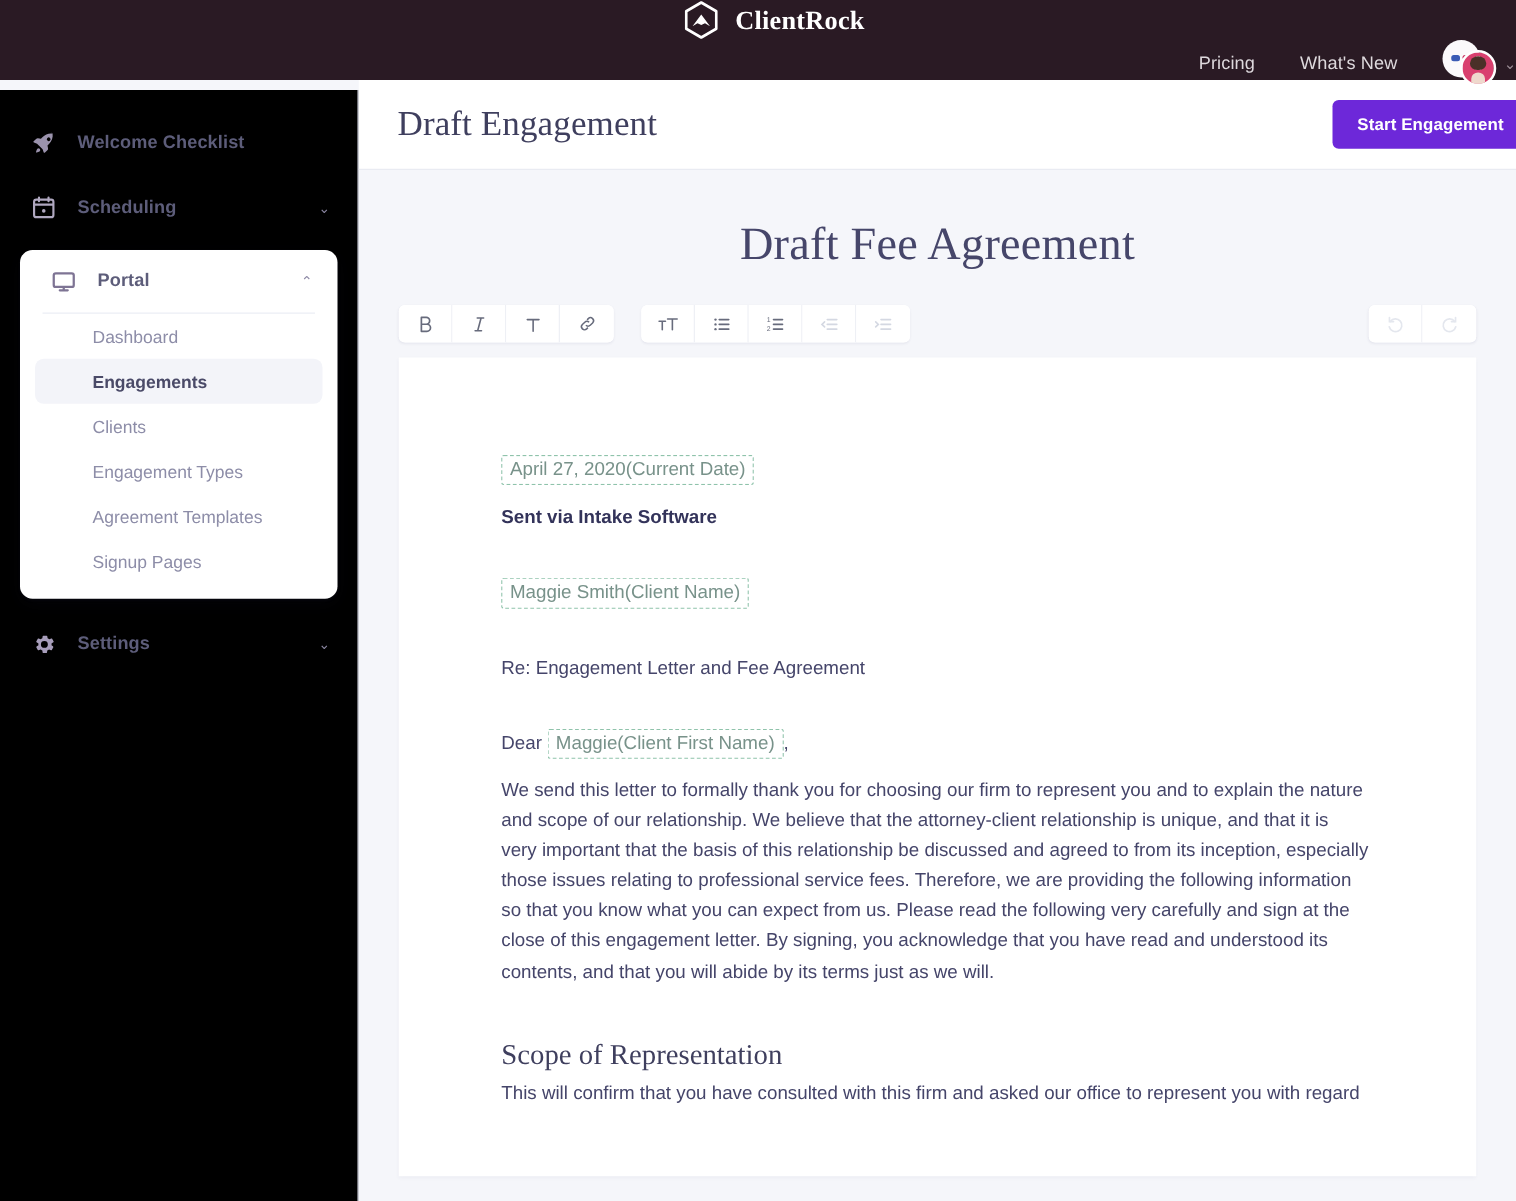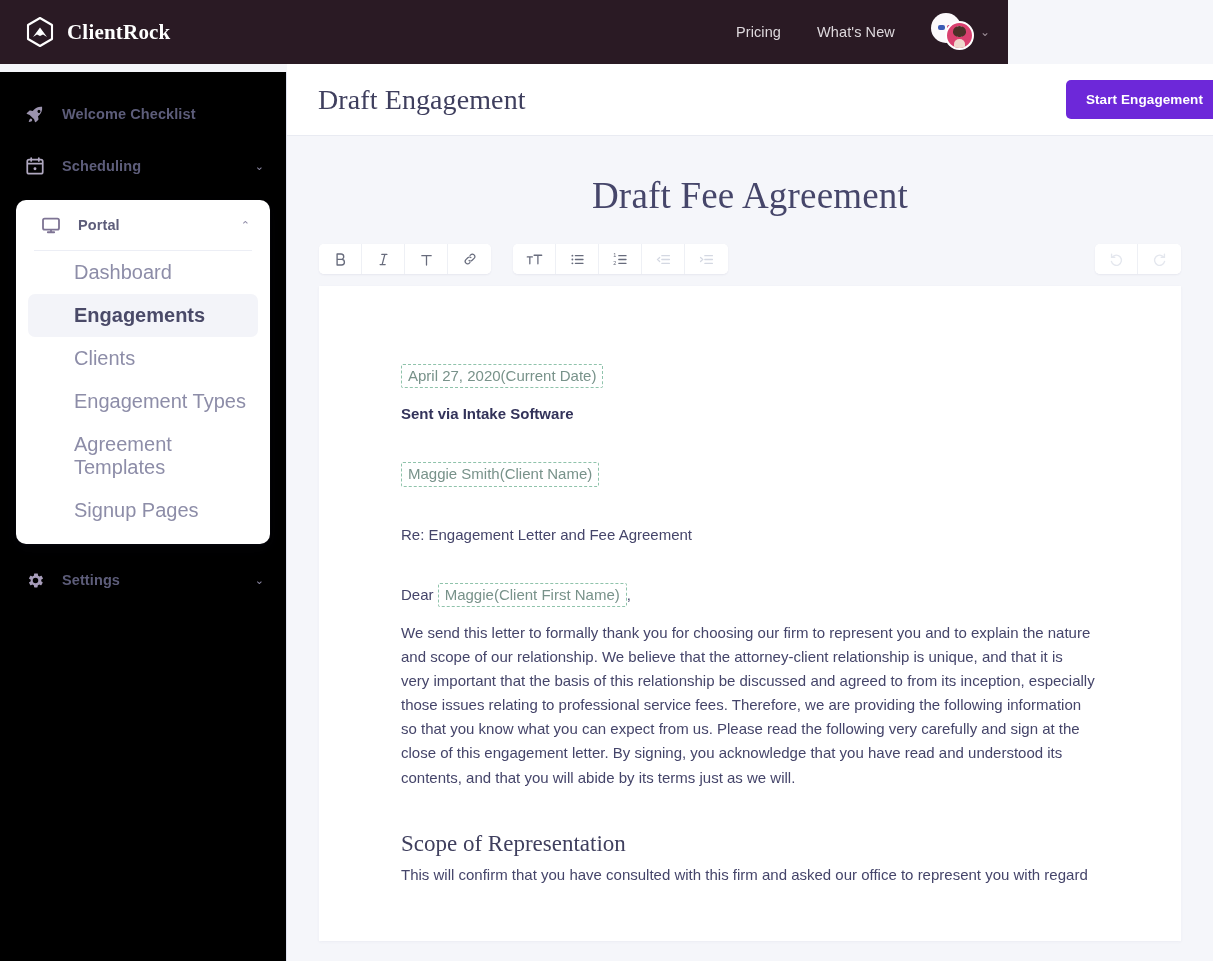--- a/index.html
+++ b/index.html
@@ -6,35 +6,35 @@
   html, body {
     width: 1213px; height: 961px;
     font-family: "Liberation Sans", sans-serif;
     background: #f5f6fa;
     overflow: hidden;
   }
 
   
   .topnav {
     position: absolute; top: 0; left: 0;
-    width: 1008px; height: 64px;
+    width: 1213px; height: 64px;
     background: #2a1a24;
     display: flex; align-items: center;
     z-index: 20;
+    flex-direction: column;
   }
   .brand { display: flex; align-items: center; margin-left: 24px; gap: 11px; }
   .brand-mark { width: 32px; height: 32px; flex: 0 0 32px; }
   .brand-name {
     font-family: "Liberation Serif", serif;
     font-size: 21px; font-weight: 700; color: #ffffff;
     letter-spacing: .2px;
   }
   .topnav-right {
     margin-left: auto; display: flex; align-items: center; gap: 36px;
-    margin-right: 18px;
   }
   .topnav-link {
     font-size: 14.5px; color: #ded9dd; text-decoration: none;
     letter-spacing: .1px;
   }
   .avatar-wrap { position: relative; display: flex; align-items: center; gap: 7px; }
   .avatar {
     position: relative; width: 42px; height: 38px;
   }
   .avatar-bubble {
@@ -101,21 +101,21 @@
     padding-bottom: 12px;
   }
   .portal-head {
     display: flex; align-items: center;
     height: 50px; padding: 0 20px 0 24px;
     cursor: pointer;
   }
   .portal-divider { height: 1px; background: #eceef5; margin: 0 18px; }
   .sub-item {
     display: block; margin: 0 12px; padding: 10px 0 10px 46px;
-    font-size: 20px; color: #8d8da8; border-radius: 7px;
+    font-size: 14px; color: #8d8da8; border-radius: 7px;
     text-decoration: none; cursor: pointer;
   }
   .sub-item.active {
     background: #f3f4f9; color: #4a4a68; font-weight: 700;
   }
 
   
   .page-header {
     position: absolute; top: 64px; left: 287px;
     width: 966px; height: 72px;

